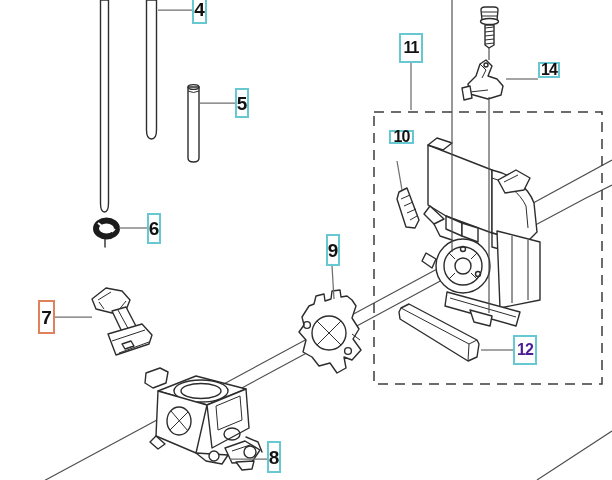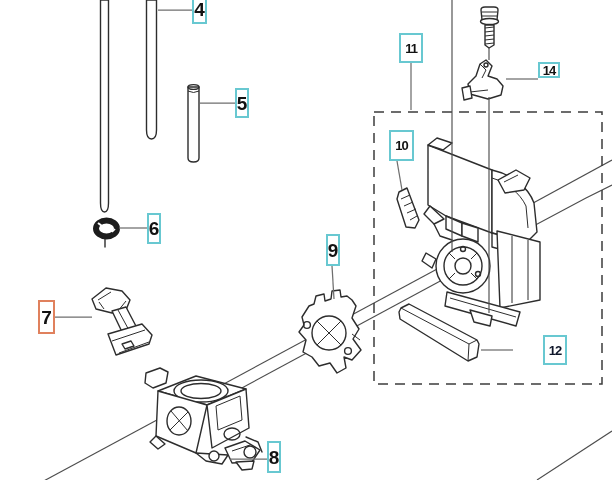--- a/index.html
+++ b/index.html
@@ -13,21 +13,21 @@
   .thin{stroke:#2d2d2d;stroke-width:1;fill:none;}
   .construction{stroke:#4d4d4d;stroke-width:1.15;fill:none;}
   .leader{stroke:#6e6e6e;stroke-width:1.25;fill:none;}
   .dashedbox{fill:none;stroke:#3c3c3c;stroke-width:1.5;stroke-dasharray:10 7;}
   .callout{
     position:absolute;display:flex;align-items:center;justify-content:center;
     box-sizing:border-box;border:2px solid #68c8d1;background:#ffffff;
     color:#121212;font-weight:bold;font-size:19px;line-height:1;cursor:pointer;
     user-select:none;
   }
-  .callout.two{font-size:13px;letter-spacing:-1px;}
+  .callout.two{font-size:16px;letter-spacing:-1px;}
 </style>
 </head>
 <body>
 
 <div class="stage">
   <svg width="612" height="480" viewBox="0 0 612 480">
 
     <g>
       <line class="construction" x1="452" y1="261" x2="40" y2="483"></line>
       <line class="construction" x1="457" y1="272" x2="160" y2="432"></line>
@@ -173,18 +173,18 @@
       </g>
   </svg>
 
   <div id="callout-layer">
       <div class="callout" style="left: 192px; top: -6px; width: 15px; height: 30px; border-color: rgb(104, 200, 209); color: rgb(18, 18, 18);">4</div>
       <div class="callout" style="left: 235px; top: 88px; width: 14px; height: 30px; border-color: rgb(104, 200, 209); color: rgb(18, 18, 18);">5</div>
       <div class="callout" style="left: 147px; top: 213px; width: 14px; height: 31px; border-color: rgb(104, 200, 209); color: rgb(18, 18, 18);">6</div>
       <div class="callout" style="left: 38px; top: 300px; width: 17px; height: 34px; border-color: rgb(224, 129, 93); color: rgb(18, 18, 18);">7</div>
       <div class="callout" style="left: 267px; top: 441px; width: 14px; height: 32px; border-color: rgb(104, 200, 209); color: rgb(18, 18, 18);">8</div>
       <div class="callout" style="left: 326px; top: 234px; width: 14px; height: 32px; border-color: rgb(104, 200, 209); color: rgb(18, 18, 18);">9</div>
-      <div class="callout two" style="left: 389px; top: 130px; width: 25px; height: 31px; border-color: rgb(104, 200, 209); color: rgb(18, 18, 18);">10</div>
+      <div class="callout two" style="left: 389px; top: 130px; width: 25px; height: 14px; border-color: rgb(104, 200, 209); color: rgb(18, 18, 18);">10</div>
       <div class="callout two" style="left: 399px; top: 33px; width: 24px; height: 30px; border-color: rgb(104, 200, 209); color: rgb(18, 18, 18);">11</div>
-      <div class="callout two" style="left: 543px; top: 335px; width: 24px; height: 30px; border-color: rgb(104, 200, 209); color: #0f172a;">12</div>
+      <div class="callout two" style="left: 513px; top: 335px; width: 24px; height: 30px; border-color: rgb(104, 200, 209); color: #4c1d95;">12</div>
       <div class="callout two" style="left: 538px; top: 62px; width: 22px; height: 16px; border-color: rgb(104, 200, 209); color: rgb(18, 18, 18);">14</div>
     </div>
 </div>
 
 </body></html>

